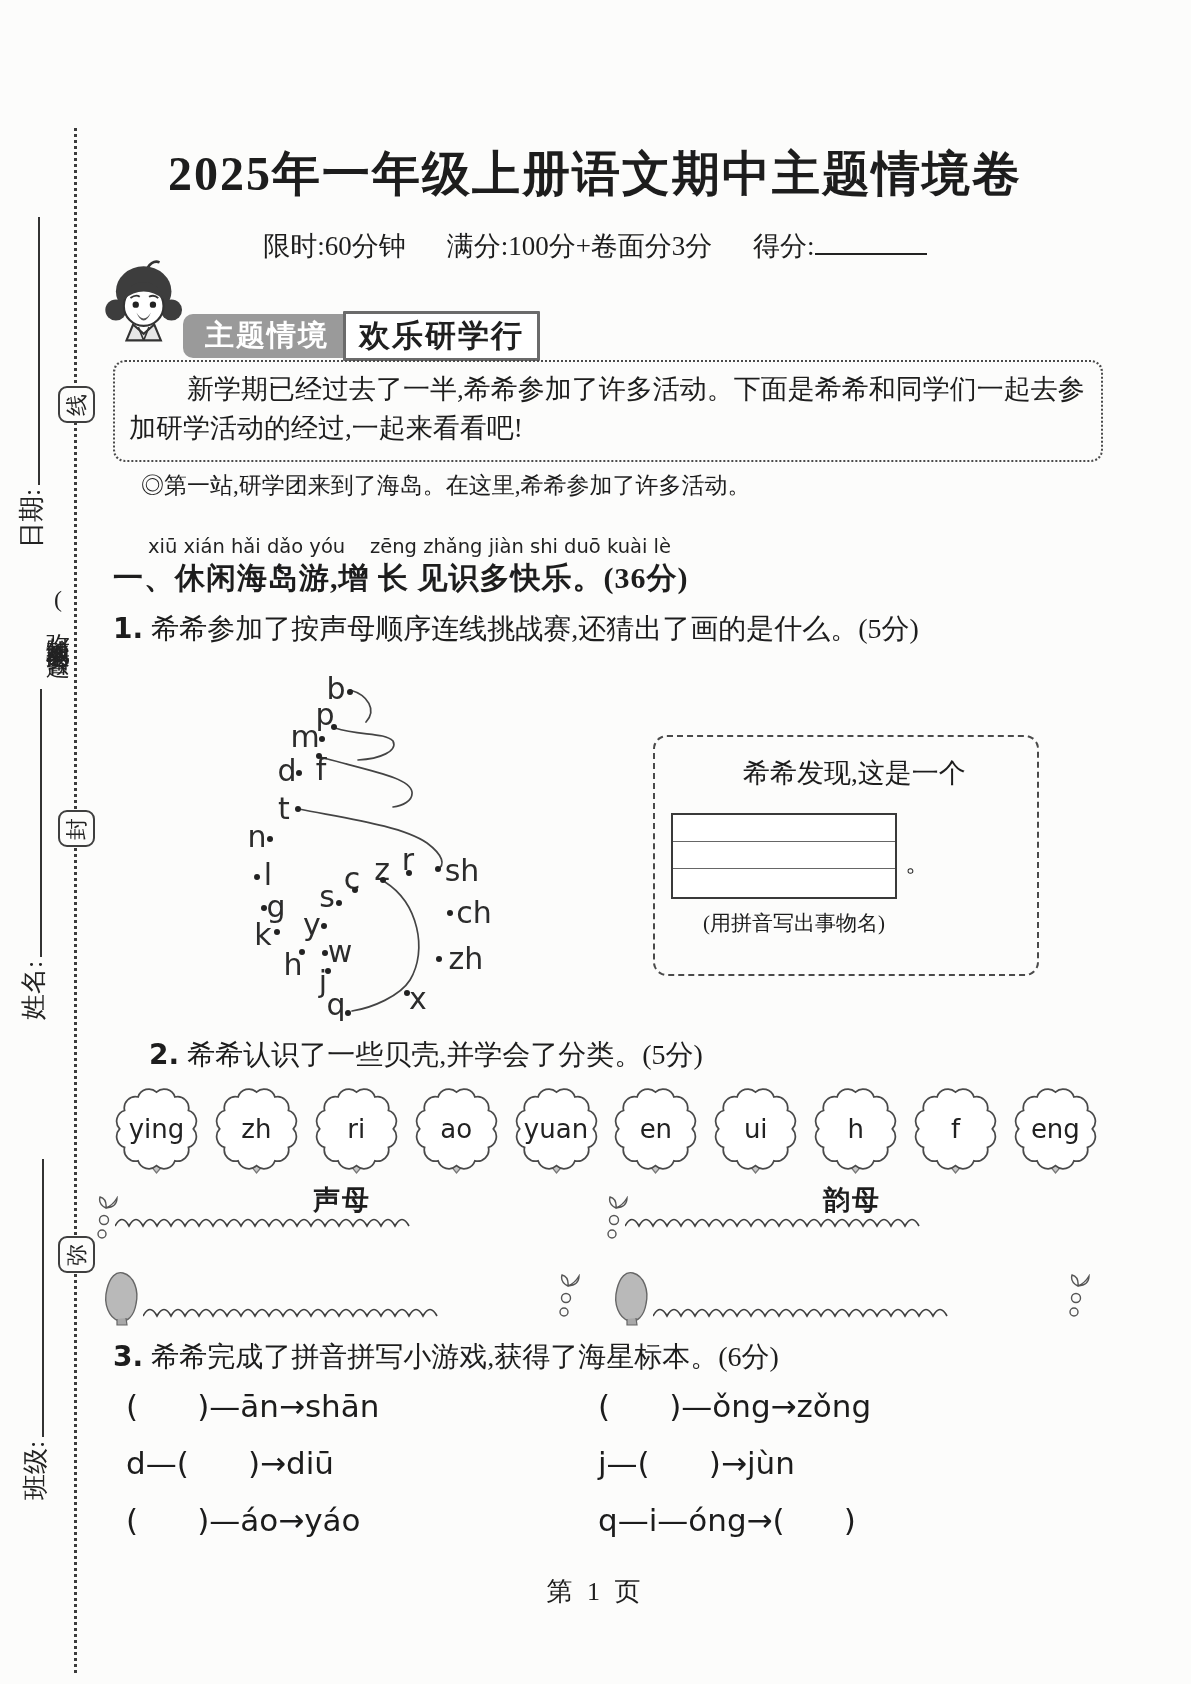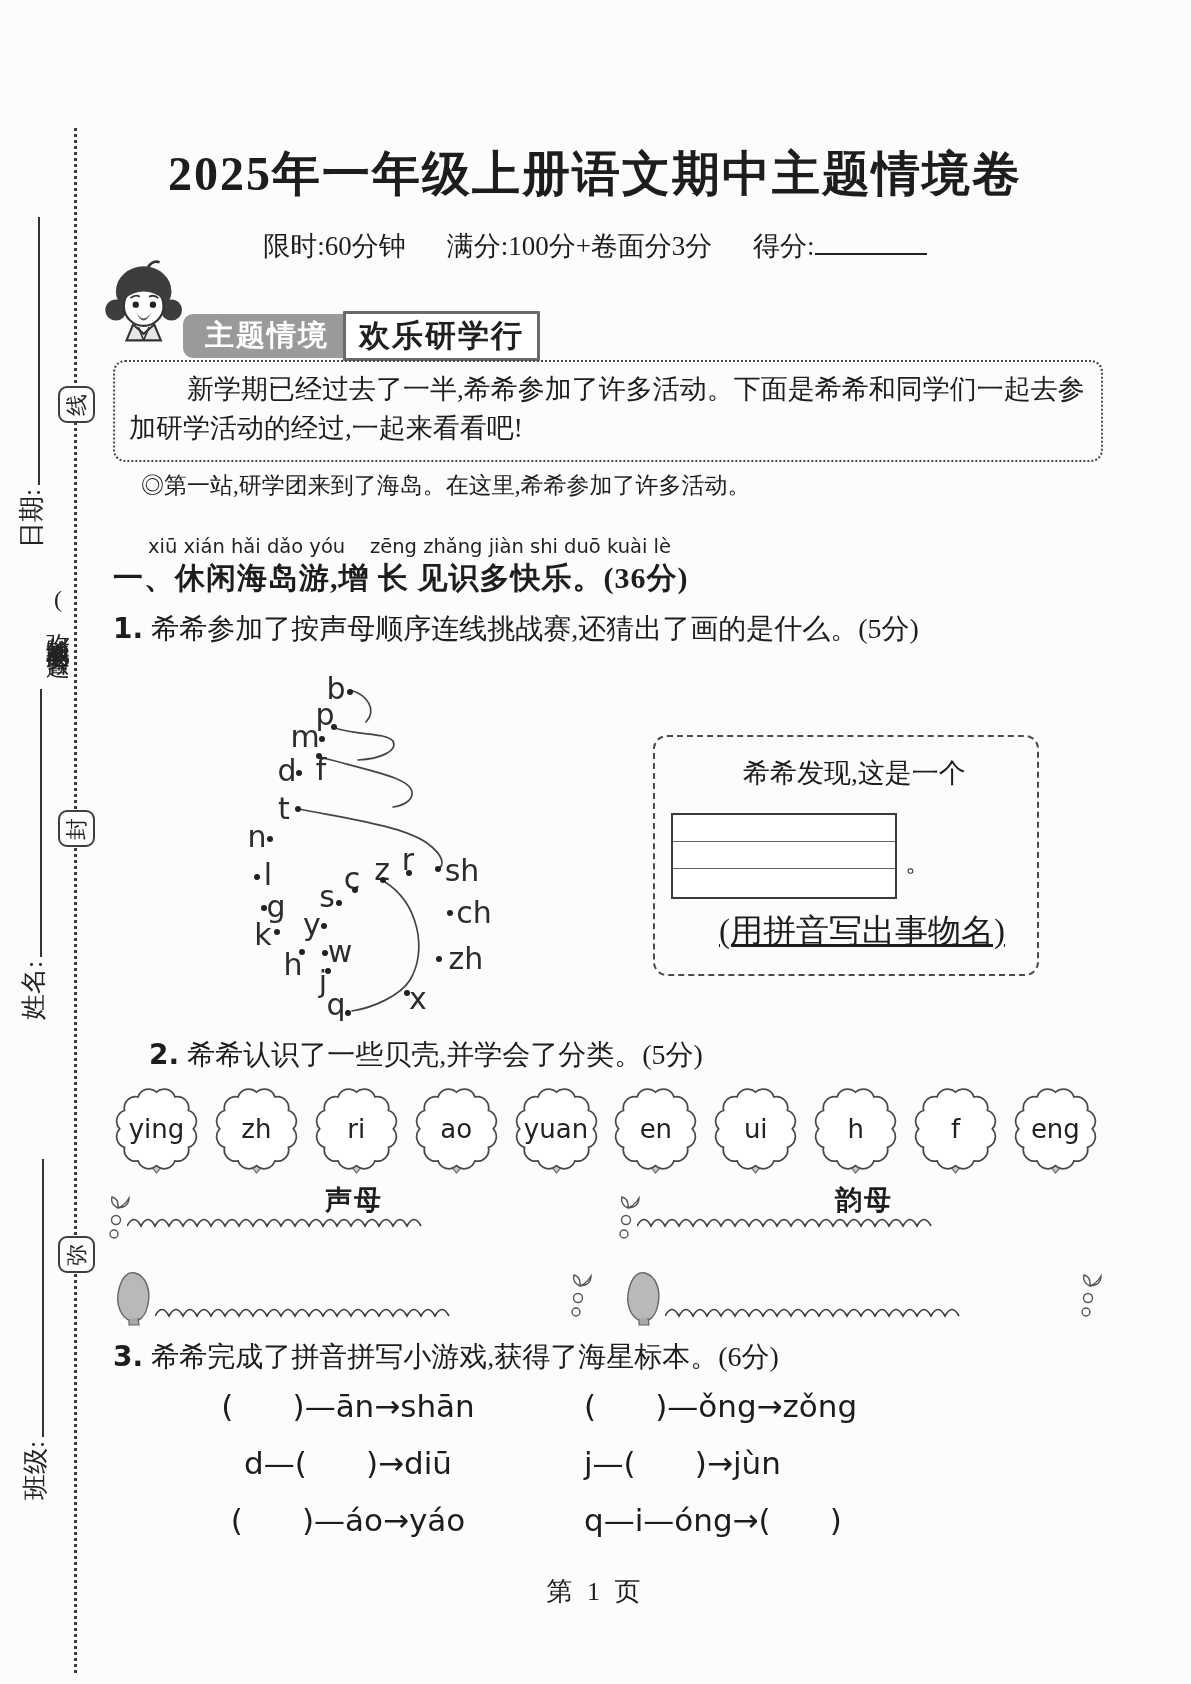--- a/index.html
+++ b/index.html
@@ -44,38 +44,38 @@
   .pz-letter{position:absolute;transform:translate(-50%,-50%);font-family:"DejaVu Sans",sans-serif;
              font-size:30px;color:#2c2c2c;}
   .pz-dot{position:absolute;width:6px;height:6px;border-radius:50%;background:#222;
           transform:translate(-50%,-50%);}
   .disc-box{position:absolute;left:653px;top:735px;width:382px;height:237px;border:2.5px dashed #4a4a4a;
             border-radius:14px;}
   .disc-line{position:absolute;left:88px;top:18px;font-size:27px;}
   .pinyin-grid{position:absolute;left:16px;top:76px;width:222px;height:82px;border:2px solid #3a3a3a;background:#fff;}
   .pinyin-grid i{position:absolute;left:0;right:0;border-top:1.5px solid #666;}
   .disc-period{position:absolute;left:250px;top:108px;font-size:26px;}
-  .disc-note{position:absolute;left:64px;top:172px;font-size:33px;text-decoration:underline;}
+  .disc-note{position:absolute;left:48px;top:172px;font-size:21px;}
   
   .shell-row{position:absolute;left:110px;top:1088px;width:992px;display:flex;justify-content:space-between;}
   .shell{position:relative;width:93px;height:90px;}
   .shell-label{position:absolute;left:0;right:0;top:26px;text-align:center;
                font-family:"DejaVu Sans",sans-serif;font-size:26px;color:#222;}
-  .cats{position:absolute;left:113px;top:1182px;width:992px;display:flex;}
+  .cats{position:absolute;left:101px;top:1182px;width:992px;display:flex;}
   .cat{position:relative;flex:1;margin-right:28px;height:150px;}
   .cat:last-child{margin-right:0;}
   .cat-label{text-align:center;font-size:27px;font-weight:bold;letter-spacing:2px;}
   .wavy1{position:absolute;left:14px;right:0;top:28px;height:24px;}
   .wavy2{position:absolute;left:42px;right:0;top:118px;height:24px;}
   .deco-l{position:absolute;left:-8px;top:14px;}
   .deco-r{position:absolute;right:-2px;top:92px;}
   .blob{position:absolute;left:-2px;top:88px;}
   
-  .q3-rows{position:absolute;left:112px;top:1388px;width:985px;font-family:"DejaVu Sans",sans-serif;
-           font-size:31px;color:#1c1c1c;text-align:center;}
+  .q3-rows{position:absolute;left:126px;top:1388px;width:985px;font-family:"DejaVu Sans",sans-serif;
+           font-size:31px;color:#1c1c1c;}
   .q3-row{display:flex;margin-bottom:21px;}
   .q3-item{white-space:pre;}
   .q3-item.left{width:472px;}
   .footer{position:absolute;left:0;width:100%;top:1574px;text-align:center;font-size:26px;letter-spacing:4px;}
 </style>
 </head>
 <body>
 
 <div id="sheet">
 

